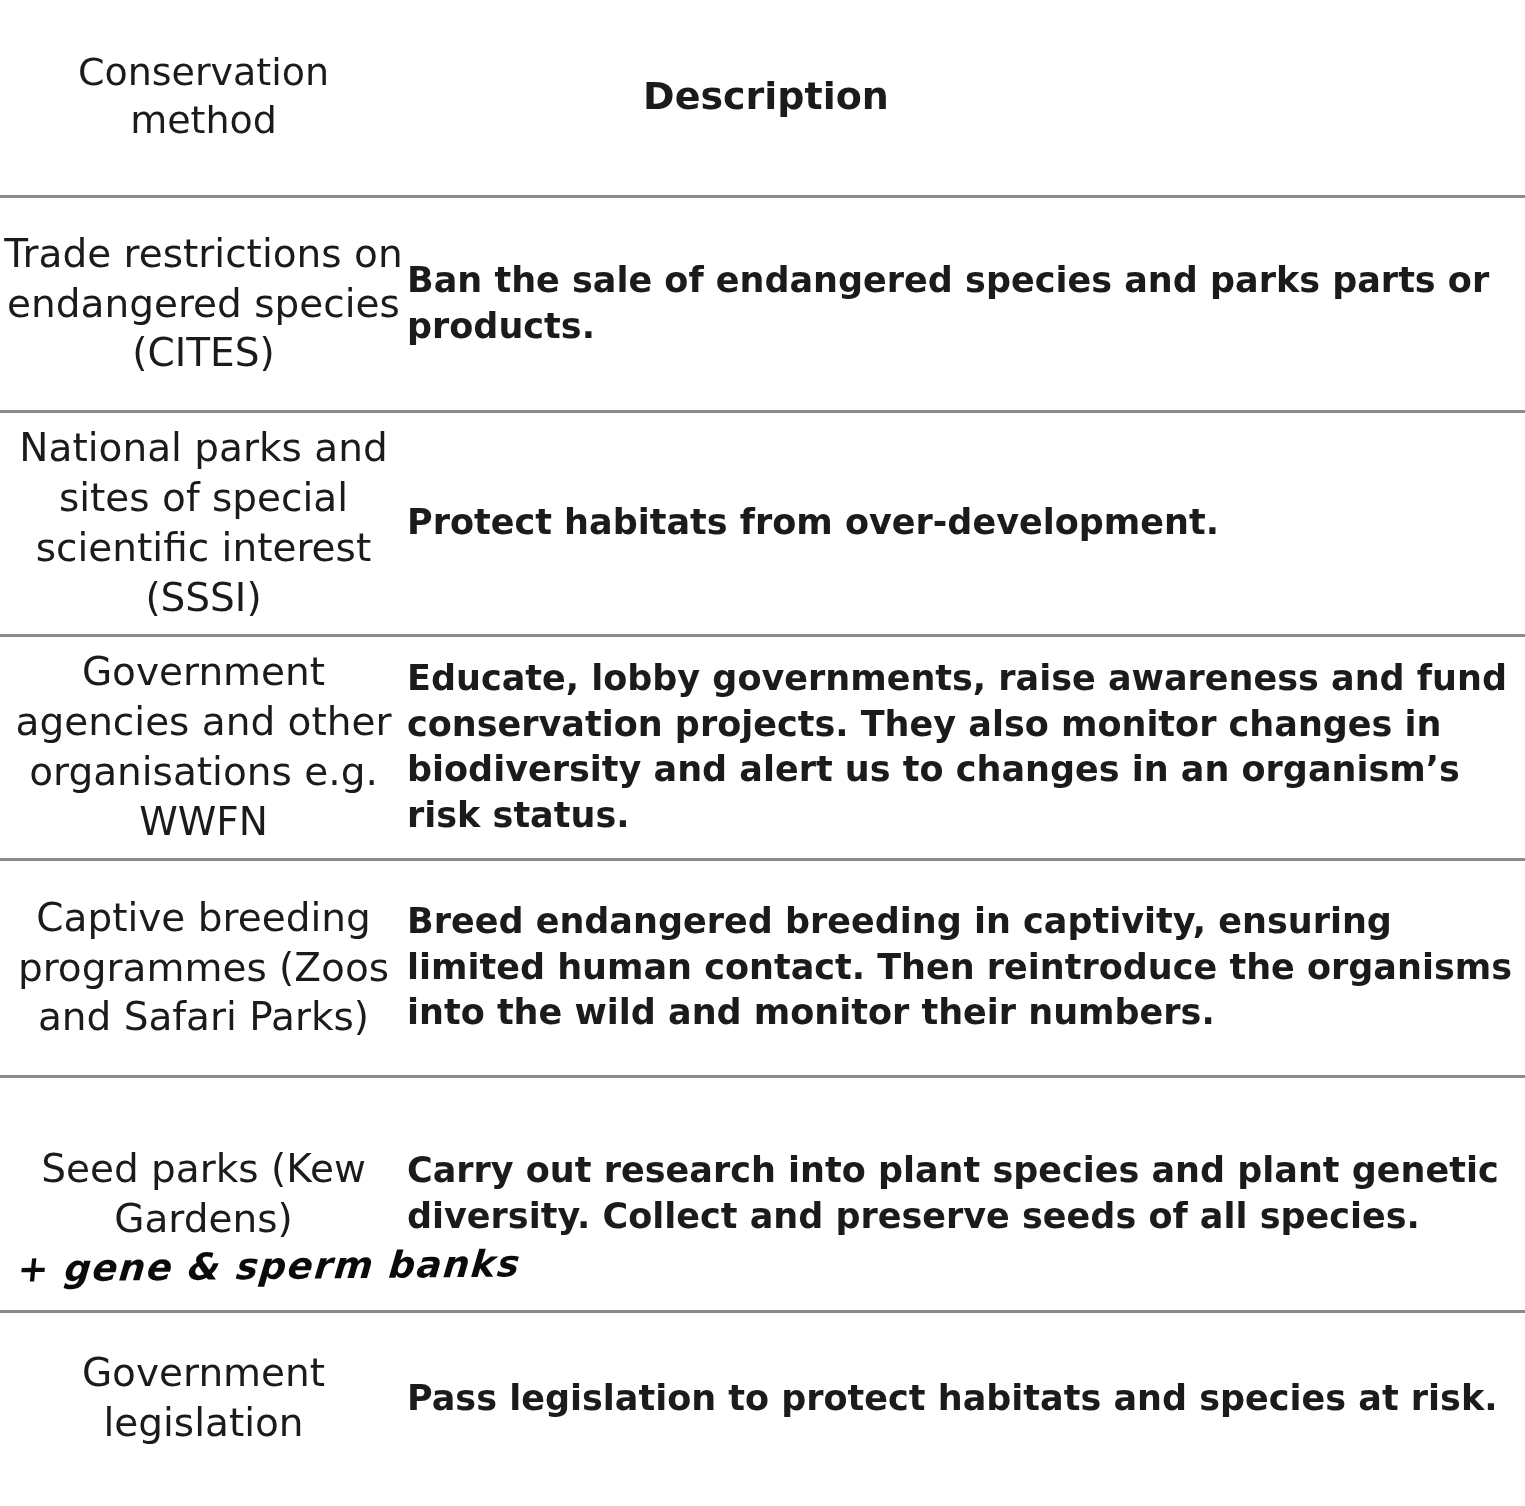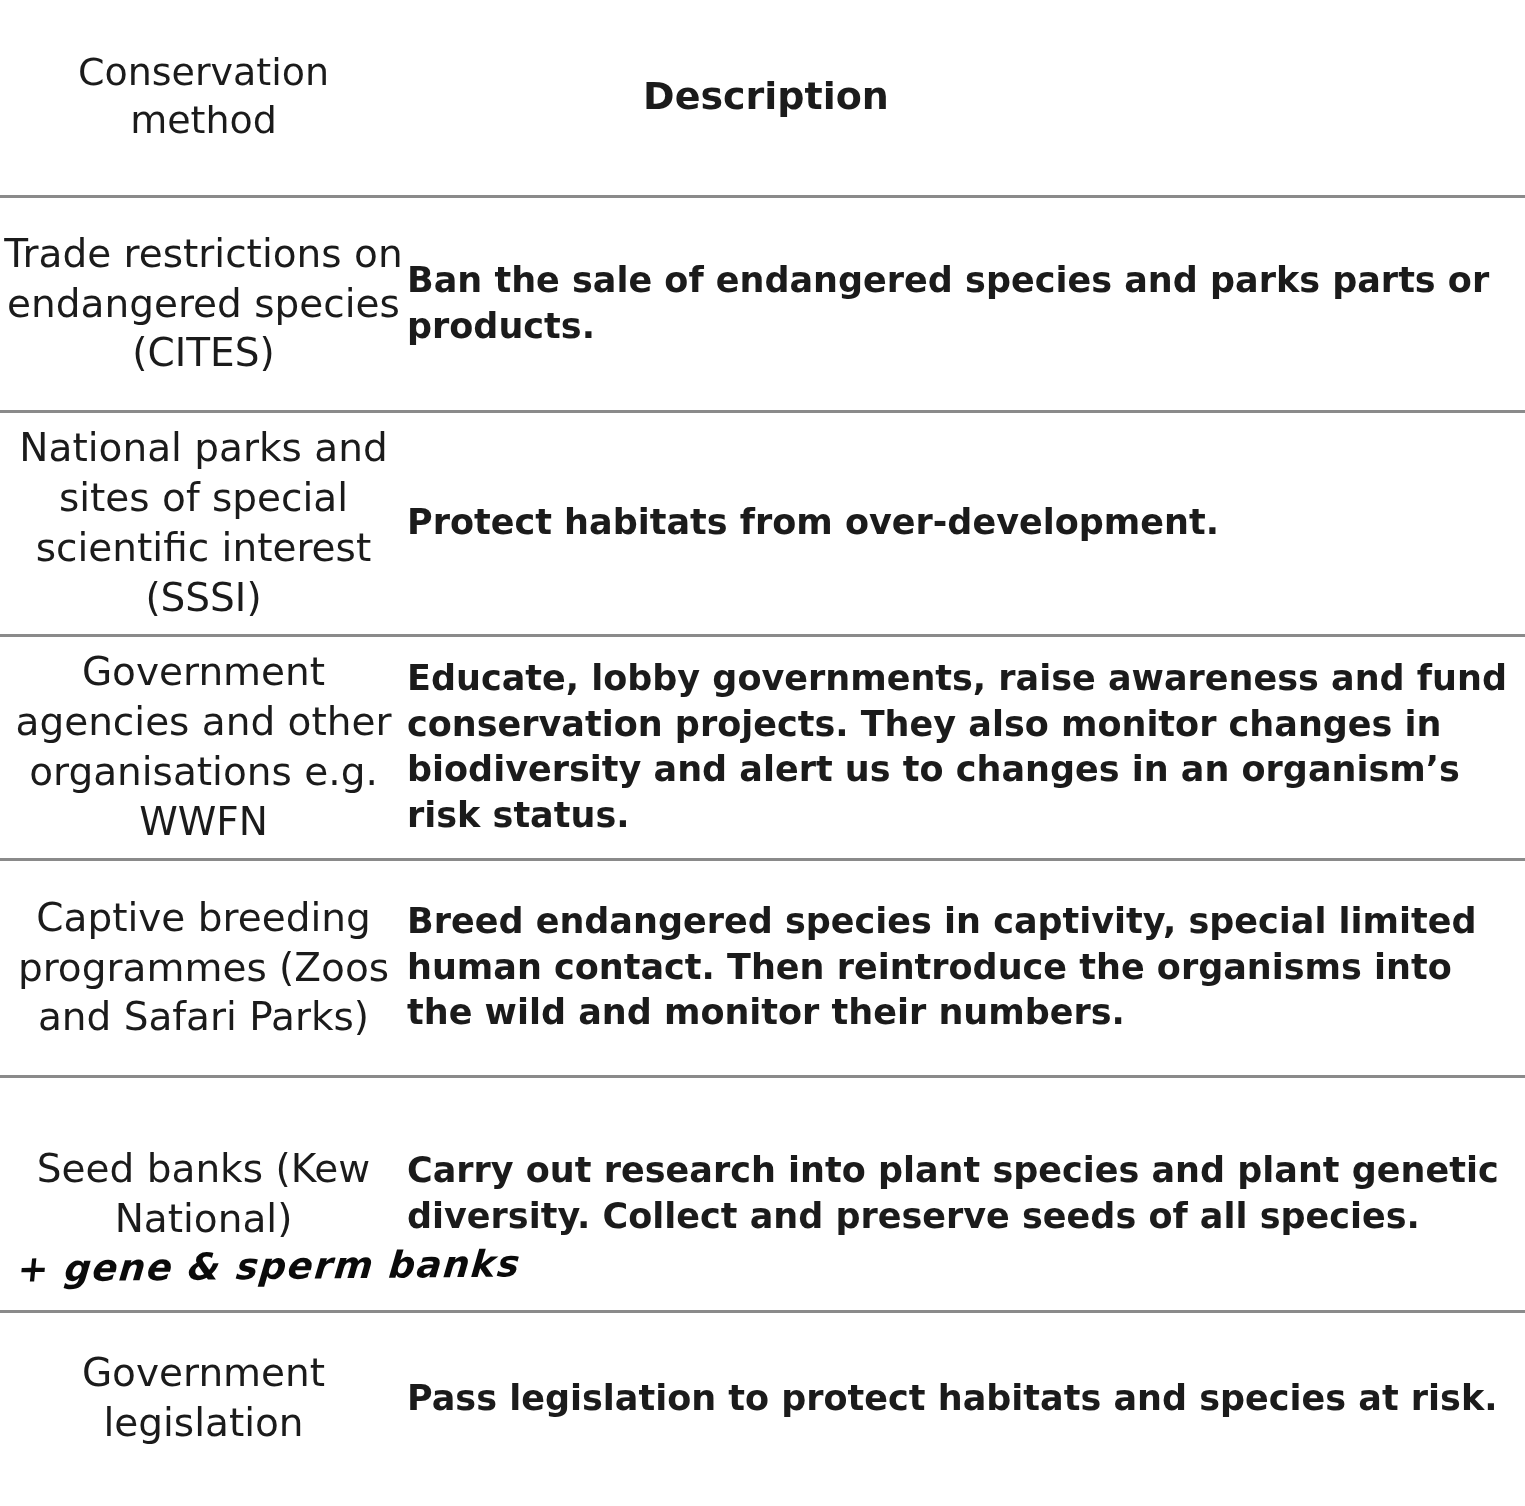--- a/index.html
+++ b/index.html
@@ -134,24 +134,24 @@
       <tr class="row-2">
         <td class="cell-method">National parks and sites of special scientific interest (SSSI)</td>
         <td class="cell-desc">Protect habitats from over-development.</td>
       </tr>
       <tr class="row-3">
         <td class="cell-method">Government agencies and other organisations e.g. WWFN</td>
         <td class="cell-desc">Educate, lobby governments, raise awareness and fund conservation projects. They also monitor changes in biodiversity and alert us to changes in an organism’s risk status.</td>
       </tr>
       <tr class="row-4">
         <td class="cell-method">Captive breeding programmes (Zoos and Safari Parks)</td>
-        <td class="cell-desc">Breed endangered species in captivity, special limited human contact. Then reintroduce the organisms into the wild and monitor their numbers.</td>
+        <td class="cell-desc">Breed endangered breeding in captivity, ensuring limited human contact. Then reintroduce the organisms into the wild and monitor their numbers.</td>
       </tr>
       <tr class="row-5">
-        <td class="cell-method">Seed banks (Kew National)</td>
+        <td class="cell-method">Seed parks (Kew Gardens)</td>
         <td class="cell-desc">Carry out research into plant species and plant genetic diversity. Collect and preserve seeds of all species.</td>
       </tr>
       <tr class="row-6 last-row">
         <td class="cell-method">Government legislation</td>
         <td class="cell-desc">Pass legislation to protect habitats and species at risk.</td>
       </tr>
     </tbody>
   </table>
 
   <div class="handwriting">+ gene &amp; sperm banks</div>

